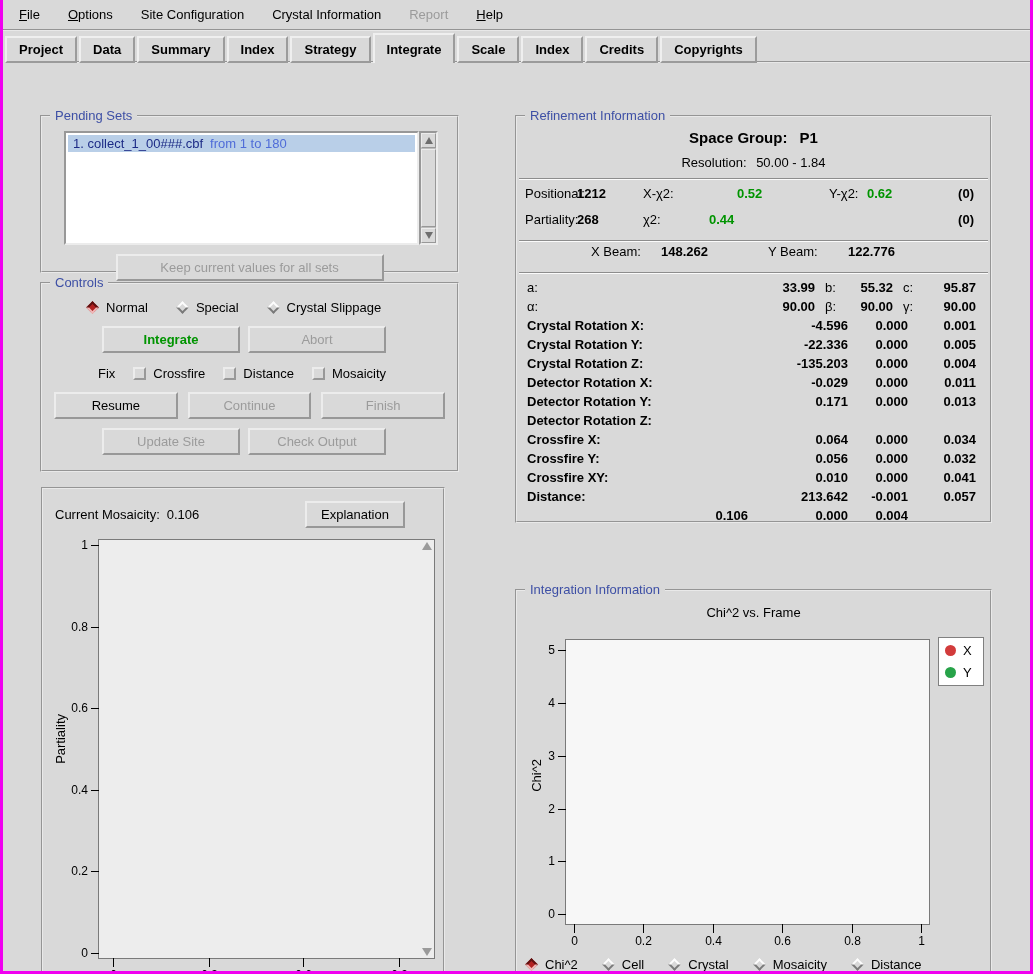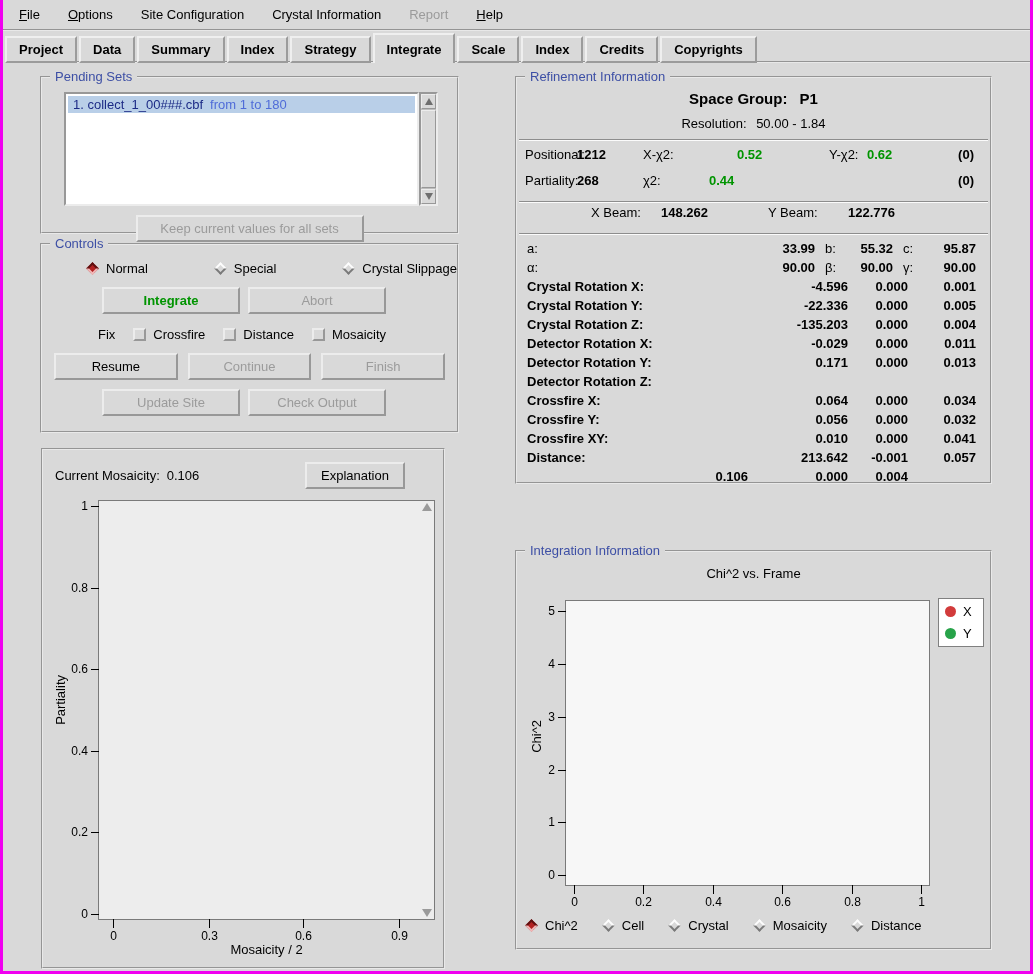--- a/index.html
+++ b/index.html
@@ -14,21 +14,21 @@
   
   .menubar{position:absolute;left:0;top:0;right:0;height:31px;display:flex;align-items:center;gap:28px;padding:0 16px;border-bottom:2px groove #e8e8e8;}
   .menu-item{cursor:default;white-space:nowrap;}
   .menu-item u{text-decoration:underline;}
   .menu-item.disabled{color:#9b9b9b;}
   
   .tabbar{position:absolute;left:2px;top:31px;right:0;height:32px;display:flex;align-items:flex-end;border-bottom:2px groove #e8e8e8;}
   .tab{flex:0 0 auto;border:2px outset #efefef;background:#d9d9d9;font-weight:bold;font-size:13px;padding:4px 12px;margin-right:2px;margin-bottom:-2px;cursor:default;white-space:nowrap;}
   .tab.active{padding-top:7px;padding-bottom:6px;border-bottom:none;}
   
-  .frame{position:absolute;border:2px groove #e9e9e9;background:#d9d9d9;}
+  .frame{position:absolute;border:2px groove #e9e9e9;background:#d9d9d9;margin-top:39px;}
   .frame-title{position:absolute;top:-9px;left:8px;background:#d9d9d9;padding:0 5px;color:#3d4fa5;font-size:13px;}
   
   .btn{display:flex;align-items:center;justify-content:center;background:#d9d9d9;border:2px outset #ececec;padding:4px 10px;font-size:13px;cursor:default;white-space:nowrap;}
   .btn.disabled{color:#9b9b9b;}
   .btn.green{color:#009400;}
   .w138{width:138px;}
   .radio-item,.check-item{display:flex;align-items:center;cursor:default;}
   .diamond{width:9px;height:9px;background:#d9d9d9;border:2px solid;border-color:#fdfdfd #7a7a7a #7a7a7a #fdfdfd;transform:rotate(45deg);display:inline-block;margin-right:9px;flex:none;}
   .diamond.selected{background:#b22222;border-color:#5e1111 #f0b9b9 #f0b9b9 #5e1111;}
   .checkbox{width:13px;height:13px;background:#d9d9d9;border:2px outset #ececec;display:inline-block;margin-right:7px;flex:none;}
@@ -38,24 +38,24 @@
   .listbox{flex:1;background:#ffffff;border:2px inset #ececec;padding:2px;overflow:hidden;}
   .list-item{display:flex;gap:7px;padding:1px 5px;white-space:nowrap;}
   .list-item.selected{background:#b9cfe8;}
   .li-main{color:#1c2b86;}
   .li-range{color:#4f6cd8;}
   .scrollbar{width:19px;background:#bdbdbd;border:2px inset #ececec;display:flex;flex-direction:column;}
   .sb-btn{height:15px;background:#d9d9d9;border:1px outset #ececec;display:flex;align-items:center;justify-content:center;flex:none;}
   .sb-thumb{flex:1;background:#d9d9d9;border:1px outset #ececec;margin:1px 0;}
   .tri-up{width:0;height:0;border-left:4px solid transparent;border-right:4px solid transparent;border-bottom:7px solid #6e6e6e;}
   .tri-down{width:0;height:0;border-left:4px solid transparent;border-right:4px solid transparent;border-top:7px solid #6e6e6e;}
-  .keep-btn{width:228px;margin:9px auto 0;}
+  .keep-btn{width:268px;margin:9px auto 0;}
   
   .controls-frame{left:37px;top:243px;width:419px;height:190px;}
-  .ctl-radios{display:flex;gap:30px;margin:16px 0 0 46px;align-items:center;justify-content:space-between;}
+  .ctl-radios{display:flex;gap:30px;margin:16px 0 0 46px;align-items:center;}
   .ctl-row2{display:flex;gap:8px;margin:11px 0 0 60px;}
   .ctl-fix{display:flex;gap:18px;margin:13px 0 0 56px;align-items:center;}
   .ctl-row3{display:flex;gap:10px;margin:11px 12px 0;}
   .ctl-row3 .btn{flex:1;}
   .ctl-row4{display:flex;gap:8px;margin:9px 0 0 60px;}
   
   .mosa-panel{left:38px;top:448px;width:404px;height:521px;}
   .mosa-head{display:flex;align-items:center;margin:12px 10px 0 12px;}
   .mosa-value{margin-left:7px;}
   .mosa-spacer{flex:1;}

